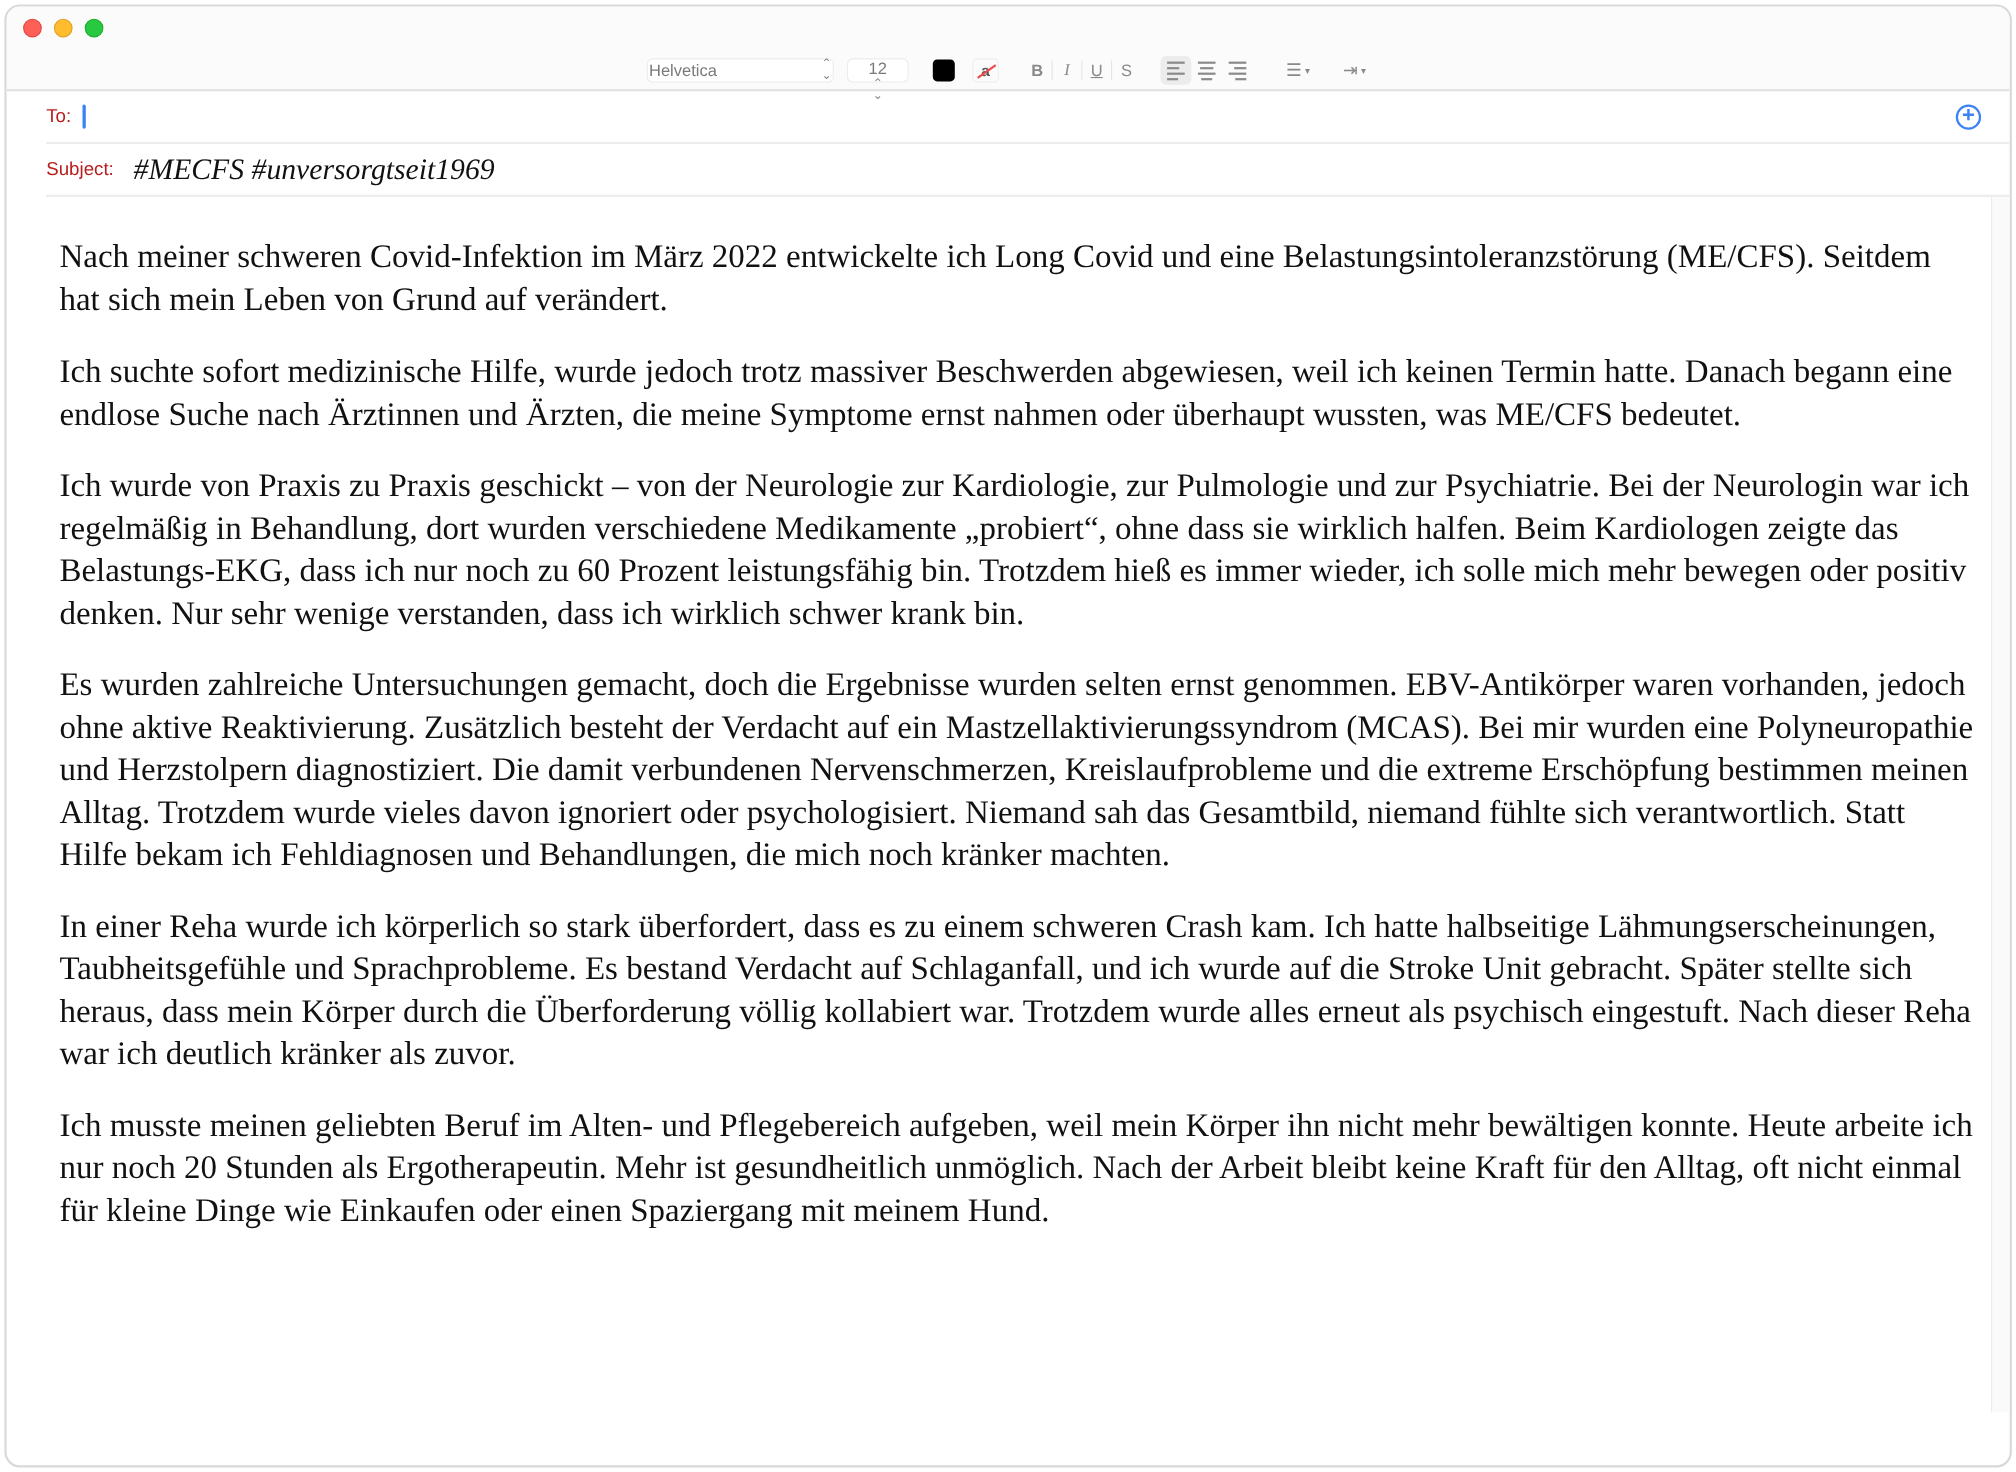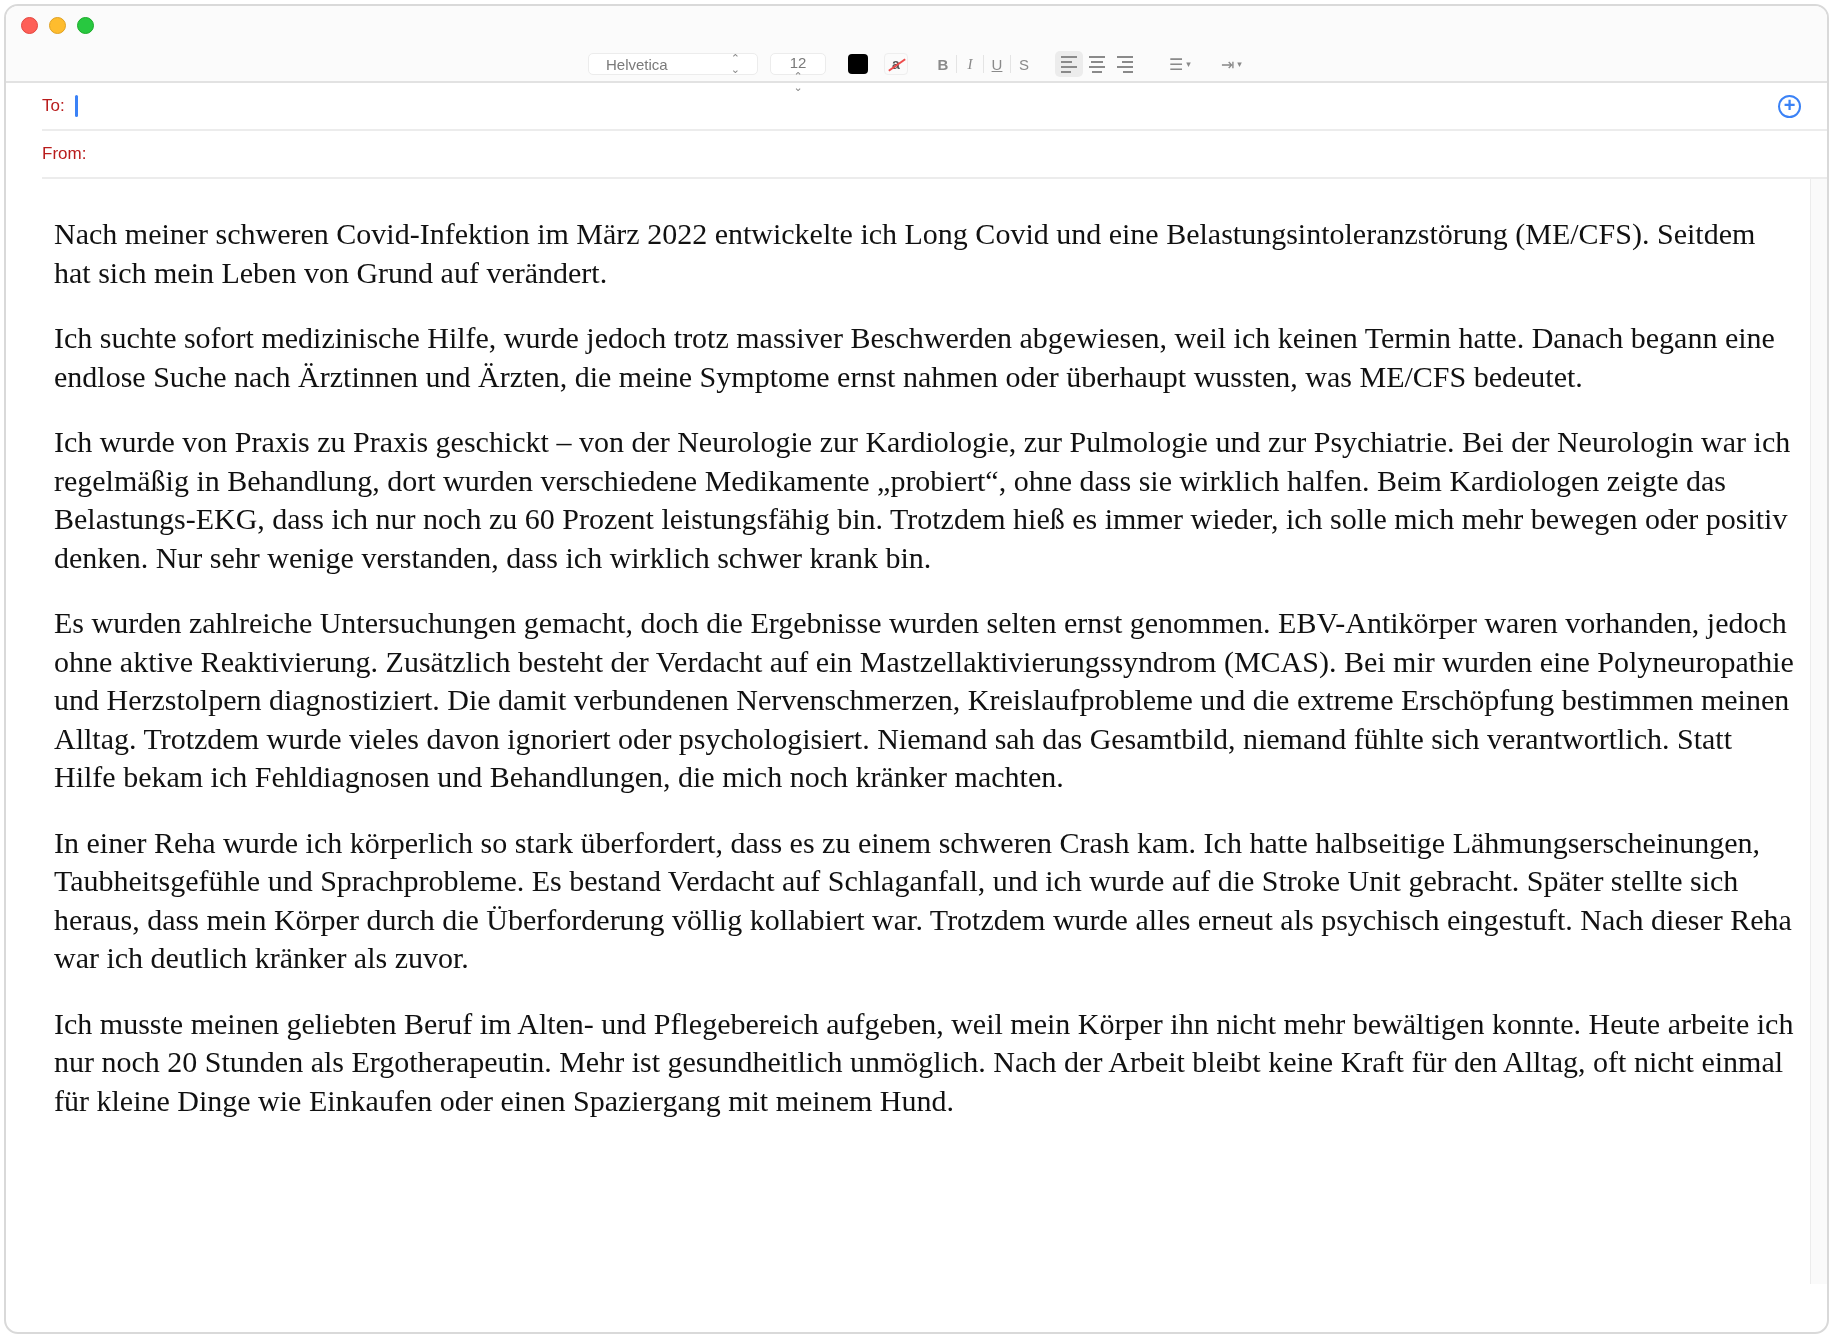--- a/index.html
+++ b/index.html
@@ -19,21 +19,21 @@
     .t-close { background: #fe5f57; border: 1px solid #e2463f; }
     .t-min { background: #febc2e; border: 1px solid #dea123; }
     .t-max { background: #28c840; border: 1px solid #1aab29; }
 
     .toolbar {
       position: absolute; left: 582px; top: 44px; height: 28px;
       display: flex; align-items: center; font-size: 15px; color: #7a7a7a;
     }
     .select {
       height: 22px; border: 1px solid #ececec; border-radius: 5px; background: #fff;
-      display: flex; align-items: center; justify-content: space-between; padding: 0 17px;
+      display: flex; align-items: center; justify-content: space-between; padding: 0 1px;
       color: #7a7a7a; font-size: 15px;
     }
     .select.font { width: 170px; }
     .select.size { width: 56px; margin-left: 12px; flex-direction: column; }
     .updown { font-size: 11px; color: #888; line-height: 1; display: flex; flex-direction: column; align-items: center; }
     .color-swatch { width: 20px; height: 20px; background: #000; border-radius: 4px; margin-left: 22px; }
     .hl-btn { width: 24px; height: 22px; margin-left: 16px; border: 1px solid #eee; border-radius: 4px; position: relative; display: flex; align-items: center; justify-content: center; font-size: 14px; color: #555; font-weight: bold; }
     .hl-btn .slash { position: absolute; left: 2px; top: 10px; width: 20px; height: 2px; background: #ee4b4b; transform: rotate(-35deg); }
     .fmt { width: 26px; height: 26px; display: flex; align-items: center; justify-content: center; font-size: 15px; color: #8a8a8a; }
     .fmt.b { font-weight: bold; margin-left: 22px; }
@@ -134,22 +134,22 @@
     </div>
   </div>
 
   <div class="header-row">
     <span class="field-label">To:</span>
     <span class="cursor"></span>
     <span></span>
     <span class="add-btn">+</span>
   </div>
   <div class="header-row">
-    <span class="field-label">From:</span>
-    <span></span>
+    <span class="field-label">Subject:</span>
+    <span class="subject-value">#MECFS #unversorgtseit1969</span>
   </div>
 
   <div class="body-area">
     <div class="body-text">
       <p>Nach meiner schweren Covid-Infektion im März 2022 entwickelte ich Long Covid und eine Belastungsintoleranzstörung (ME/CFS). Seitdem hat sich mein Leben von Grund auf verändert.</p>
       <p>Ich suchte sofort medizinische Hilfe, wurde jedoch trotz massiver Beschwerden abgewiesen, weil ich keinen Termin hatte. Danach begann eine endlose Suche nach Ärztinnen und Ärzten, die meine Symptome ernst nahmen oder überhaupt wussten, was ME/CFS bedeutet.</p>
       <p>Ich wurde von Praxis zu Praxis geschickt – von der Neurologie zur Kardiologie, zur Pulmologie und zur Psychiatrie. Bei der Neurologin war ich regelmäßig in Behandlung, dort wurden verschiedene Medikamente „probiert“, ohne dass sie wirklich halfen. Beim Kardiologen zeigte das Belastungs-EKG, dass ich nur noch zu 60 Prozent leistungsfähig bin. Trotzdem hieß es immer wieder, ich solle mich mehr bewegen oder positiv denken. Nur sehr wenige verstanden, dass ich wirklich schwer krank bin.</p>
       <p>Es wurden zahlreiche Untersuchungen gemacht, doch die Ergebnisse wurden selten ernst genommen. EBV-Antikörper waren vorhanden, jedoch ohne aktive Reaktivierung. Zusätzlich besteht der Verdacht auf ein Mastzellaktivierungssyndrom (MCAS). Bei mir wurden eine Polyneuropathie und Herzstolpern diagnostiziert. Die damit verbundenen Nervenschmerzen, Kreislaufprobleme und die extreme Erschöpfung bestimmen meinen Alltag. Trotzdem wurde vieles davon ignoriert oder psychologisiert. Niemand sah das Gesamtbild, niemand fühlte sich verantwortlich. Statt Hilfe bekam ich Fehldiagnosen und Behandlungen, die mich noch kränker machten.</p>
       <p>In einer Reha wurde ich körperlich so stark überfordert, dass es zu einem schweren Crash kam. Ich hatte halbseitige Lähmungserscheinungen, Taubheitsgefühle und Sprachprobleme. Es bestand Verdacht auf Schlaganfall, und ich wurde auf die Stroke Unit gebracht. Später stellte sich heraus, dass mein Körper durch die Überforderung völlig kollabiert war. Trotzdem wurde alles erneut als psychisch eingestuft. Nach dieser Reha war ich deutlich kränker als zuvor.</p>
       <p>Ich musste meinen geliebten Beruf im Alten- und Pflegebereich aufgeben, weil mein Körper ihn nicht mehr bewältigen konnte. Heute arbeite ich nur noch 20 Stunden als Ergotherapeutin. Mehr ist gesundheitlich unmöglich. Nach der Arbeit bleibt keine Kraft für den Alltag, oft nicht einmal für kleine Dinge wie Einkaufen oder einen Spaziergang mit meinem Hund.</p>

